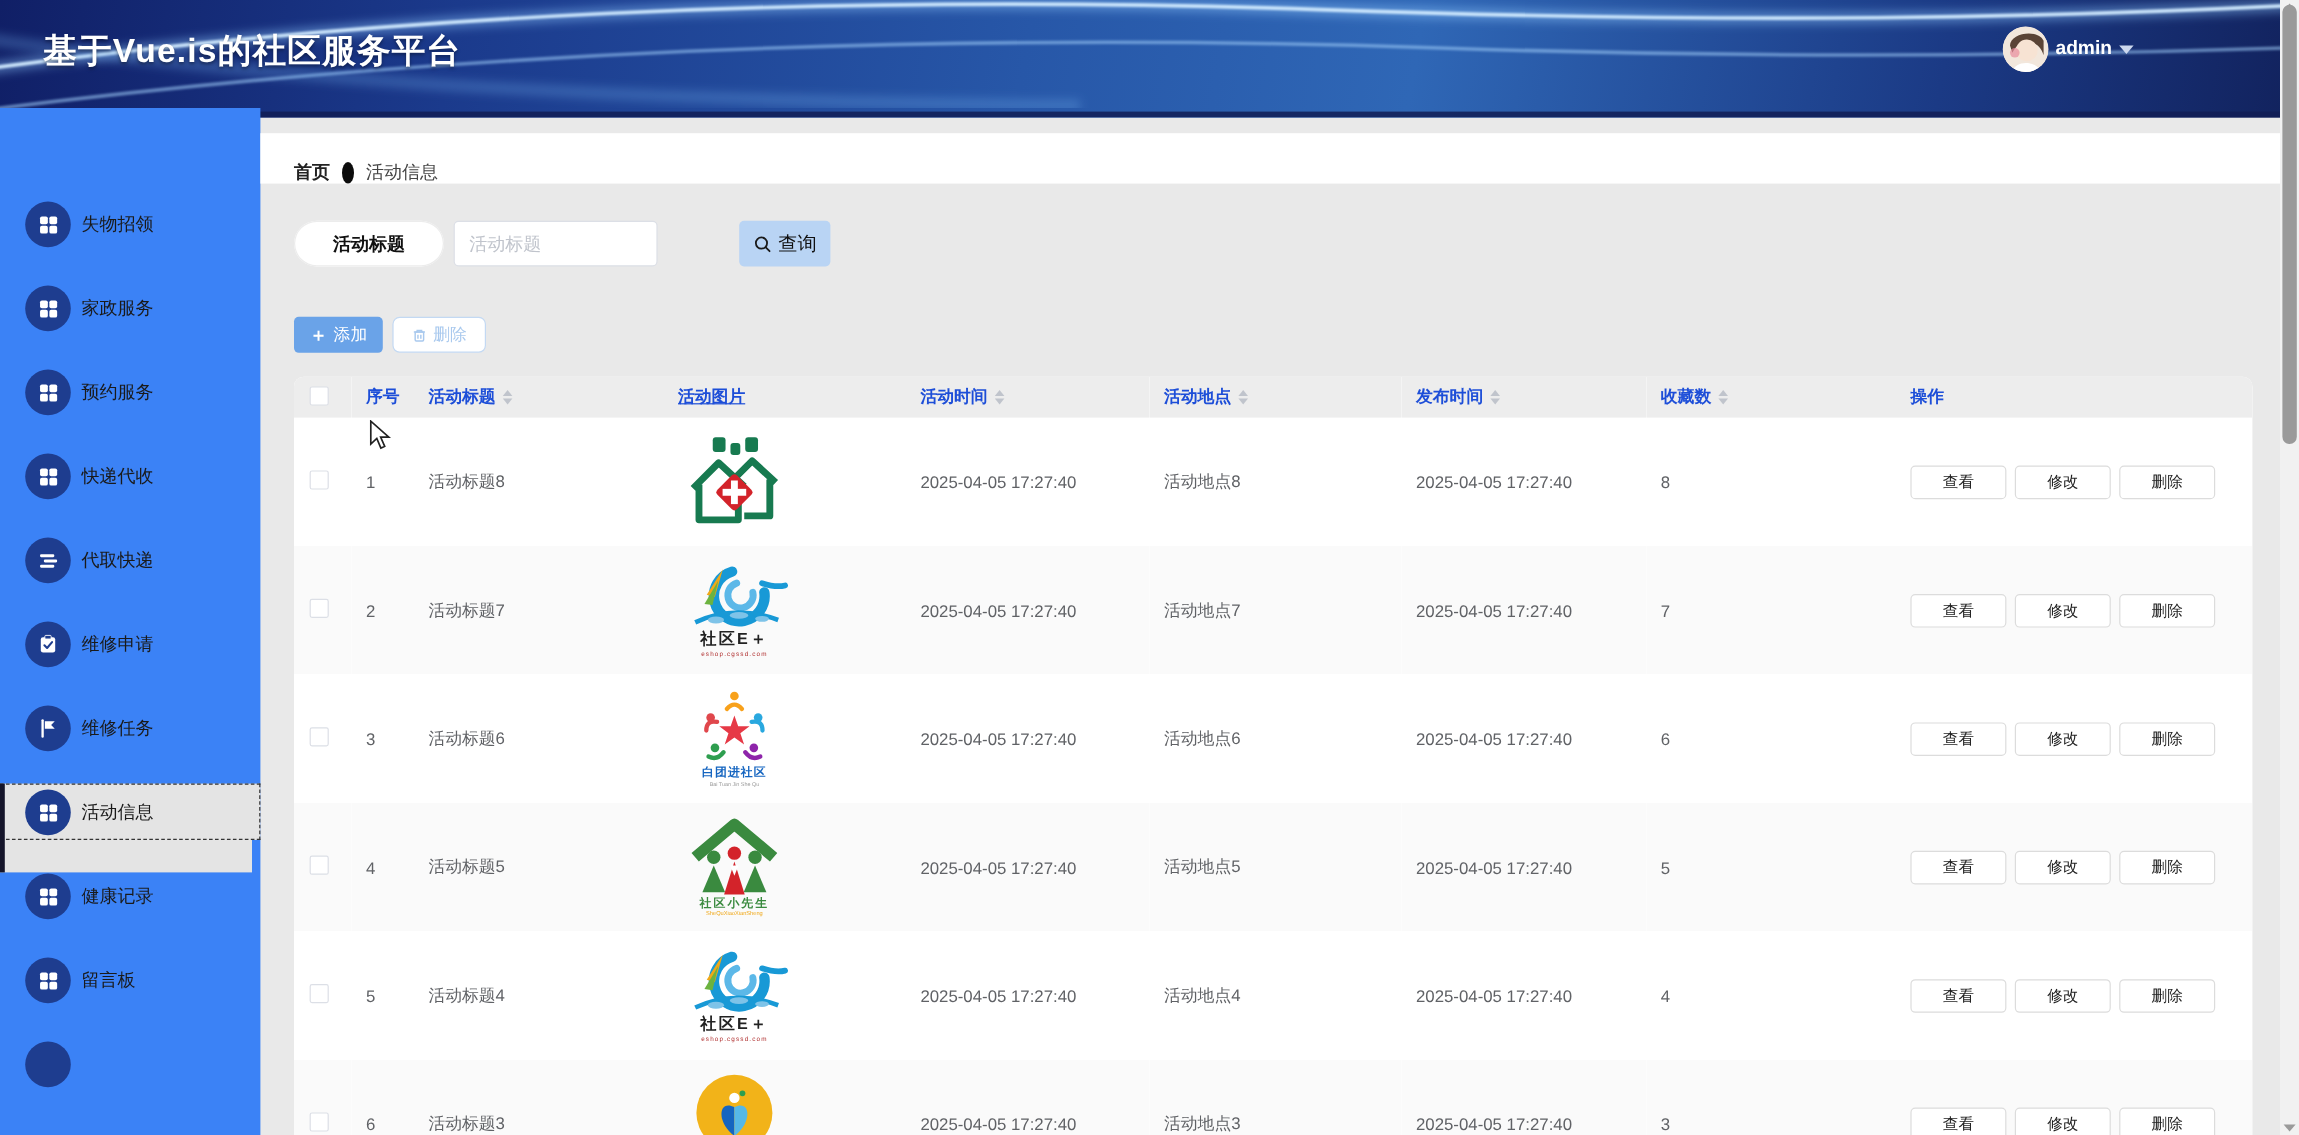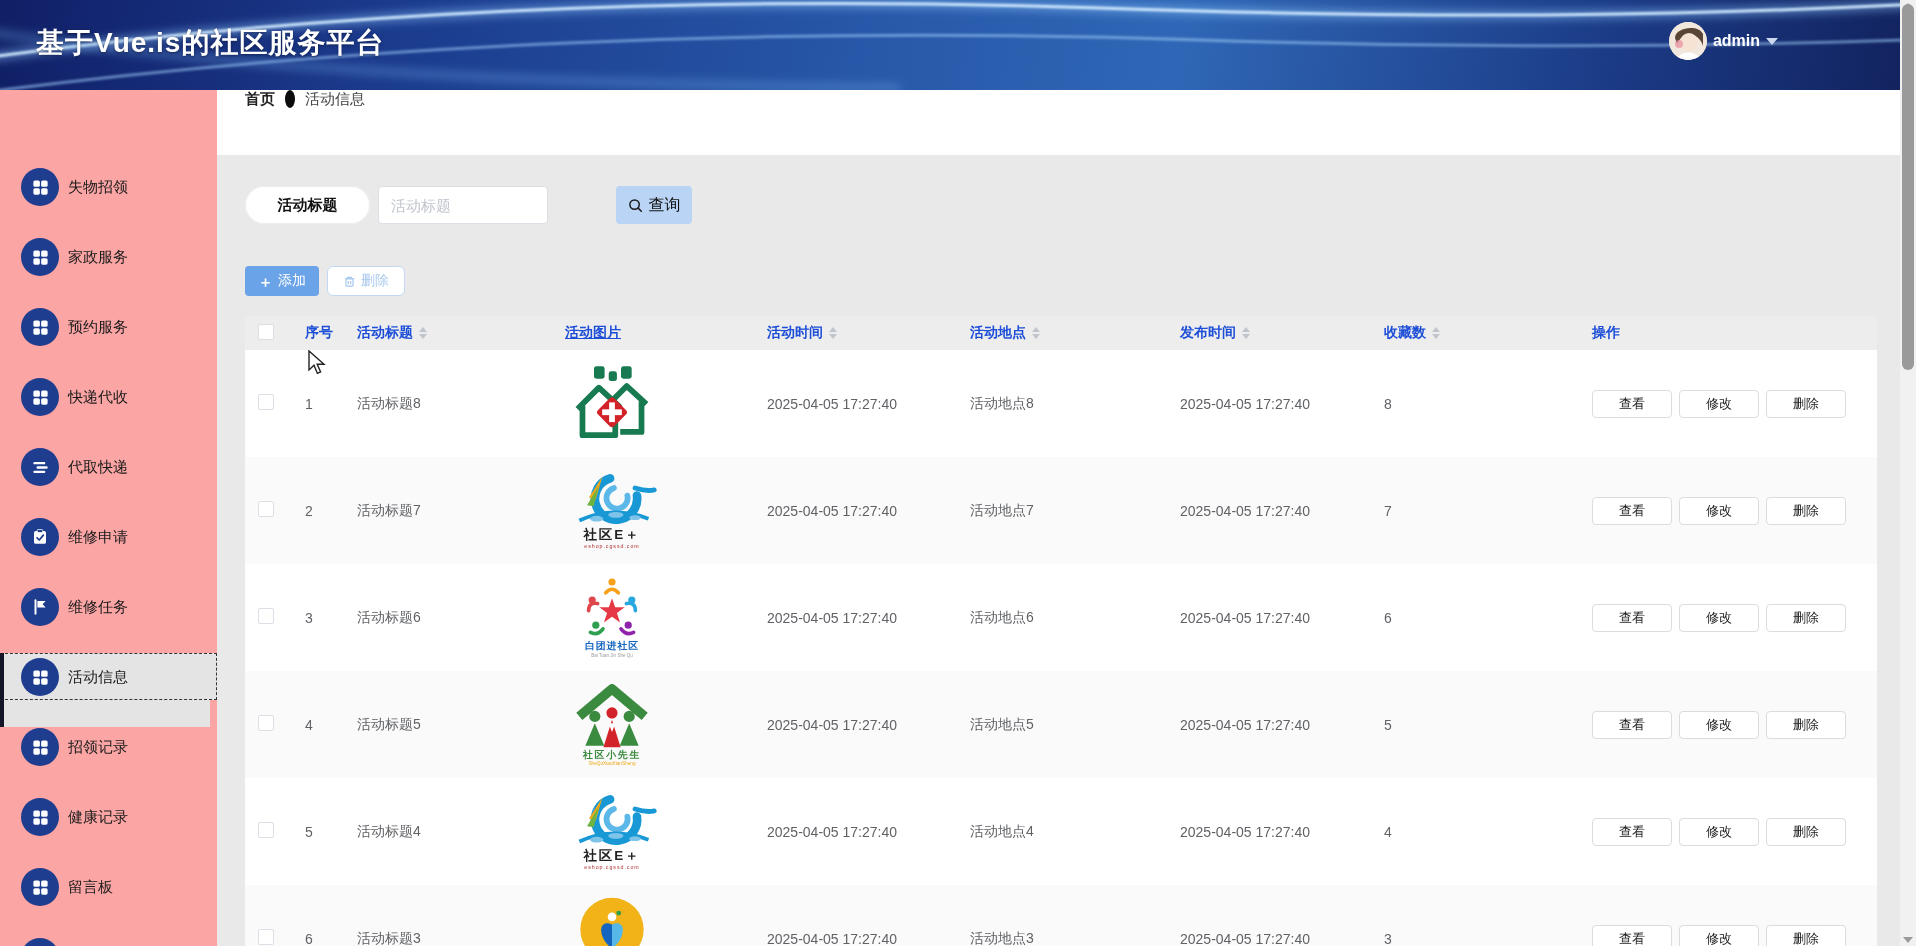--- a/index.html
+++ b/index.html
@@ -19,33 +19,33 @@
   .user-caret{width:0;height:0;border-left:6px solid transparent;border-right:6px solid transparent;border-top:7px solid #ccd8ee;}
 
   
   .vscroll{position:absolute;right:0;top:0;width:16px;height:946px;background:#f1f1f1;z-index:60;}
   .vscroll .thumb{position:absolute;top:4px;left:2px;width:12px;height:366px;background:#9a9a9a;border-radius:6px;}
   .vscroll .arr{position:absolute;left:3px;width:0;height:0;border-left:5px solid transparent;border-right:5px solid transparent;}
   .vscroll .arr.up{top:3px;border-bottom:6px solid #9a9a9a;}
   .vscroll .arr.down{bottom:3px;border-top:6px solid #9a9a9a;}
 
   
-  .sidebar{position:absolute;left:0;top:90px;width:217px;height:856px;background:#fca5a5;box-sizing:border-box;padding-top:62px;}
+  .sidebar{position:absolute;left:0;top:90px;width:217px;height:856px;background:#3b82f6;box-sizing:border-box;padding-top:62px;}
   .side-item{height:70px;display:flex;align-items:center;padding-left:21px;gap:9px;position:relative;cursor:pointer;}
   .icon-circle{width:38px;height:38px;border-radius:50%;background:#1e3d8f;display:flex;align-items:center;justify-content:center;
     flex:0 0 38px;position:relative;z-index:2;}
   .side-label{font-size:15px;color:#1a1a1a;position:relative;z-index:2;white-space:nowrap;}
   .side-item.active .hl{position:absolute;left:0;right:0;top:11px;height:47px;background:#e4e4e4;box-sizing:border-box;
     border-top:1px dashed #333;border-bottom:1px dashed #333;border-right:1px dashed #333;}
   .side-item.active .ext{position:absolute;left:0;right:7px;top:58px;height:27px;background:#e4e4e4;}
   .side-item.active .bar{position:absolute;left:0;top:11px;width:4px;height:74px;background:#15152a;z-index:3;}
 
   
   .content{position:absolute;left:217px;top:90px;width:1683px;height:856px;}
-  .crumb-band{height:65px;background:#fff;display:flex;align-items:flex-start;padding-left:28px;gap:10px;}
+  .crumb-band{height:42px;background:#fff;display:flex;align-items:flex-end;padding-left:28px;gap:10px;margin-top:21px;}
   .crumb-home{font-weight:bold;font-size:15px;color:#222;}
   .crumb-sep{width:10px;height:18px;border-radius:50%;background:#0c0c0c;}
   .crumb-current{font-size:15px;color:#444;}
 
   .search-row{margin:31px 0 0 28px;height:38px;display:flex;align-items:center;}
   .field-pill{width:125px;height:38px;background:#fff;border-radius:19px;display:flex;align-items:center;justify-content:center;
     font-weight:bold;font-size:15px;color:#111;box-shadow:inset 0 0 0 1px #ececec;}
   .search-input{margin-left:8px;width:170px;height:38px;box-sizing:border-box;border:1px solid #dcdfe6;border-radius:4px;
     padding:0 12px;font-size:15px;color:#333;background:#fff;outline:none;}
   .search-input::placeholder{color:#c0c4cc;}
@@ -212,33 +212,20 @@
           <svg width="19" height="19" viewBox="0 0 24 24">
             <g fill="#fff">
               <rect x="3" y="3" width="8.2" height="8.2" rx="2"></rect>
               <rect x="12.8" y="3" width="8.2" height="8.2" rx="2"></rect>
               <rect x="3" y="12.8" width="8.2" height="8.2" rx="2"></rect>
               <rect x="12.8" y="12.8" width="8.2" height="8.2" rx="2"></rect>
             </g>
           </svg>
         </span>
         <span class="side-label">活动信息</span>
-      </div>
-      <div class="side-item">
-        <span class="icon-circle">
-          <svg width="19" height="19" viewBox="0 0 24 24">
-            <g fill="#fff">
-              <rect x="3" y="3" width="8.2" height="8.2" rx="2"></rect>
-              <rect x="12.8" y="3" width="8.2" height="8.2" rx="2"></rect>
-              <rect x="3" y="12.8" width="8.2" height="8.2" rx="2"></rect>
-              <rect x="12.8" y="12.8" width="8.2" height="8.2" rx="2"></rect>
-            </g>
-          </svg>
-        </span>
-        <span class="side-label">招领记录</span>
       </div>
       <div class="side-item">
         <span class="icon-circle">
           <svg width="19" height="19" viewBox="0 0 24 24">
             <g fill="#fff">
               <rect x="3" y="3" width="8.2" height="8.2" rx="2"></rect>
               <rect x="12.8" y="3" width="8.2" height="8.2" rx="2"></rect>
               <rect x="3" y="12.8" width="8.2" height="8.2" rx="2"></rect>
               <rect x="12.8" y="12.8" width="8.2" height="8.2" rx="2"></rect>
             </g>

